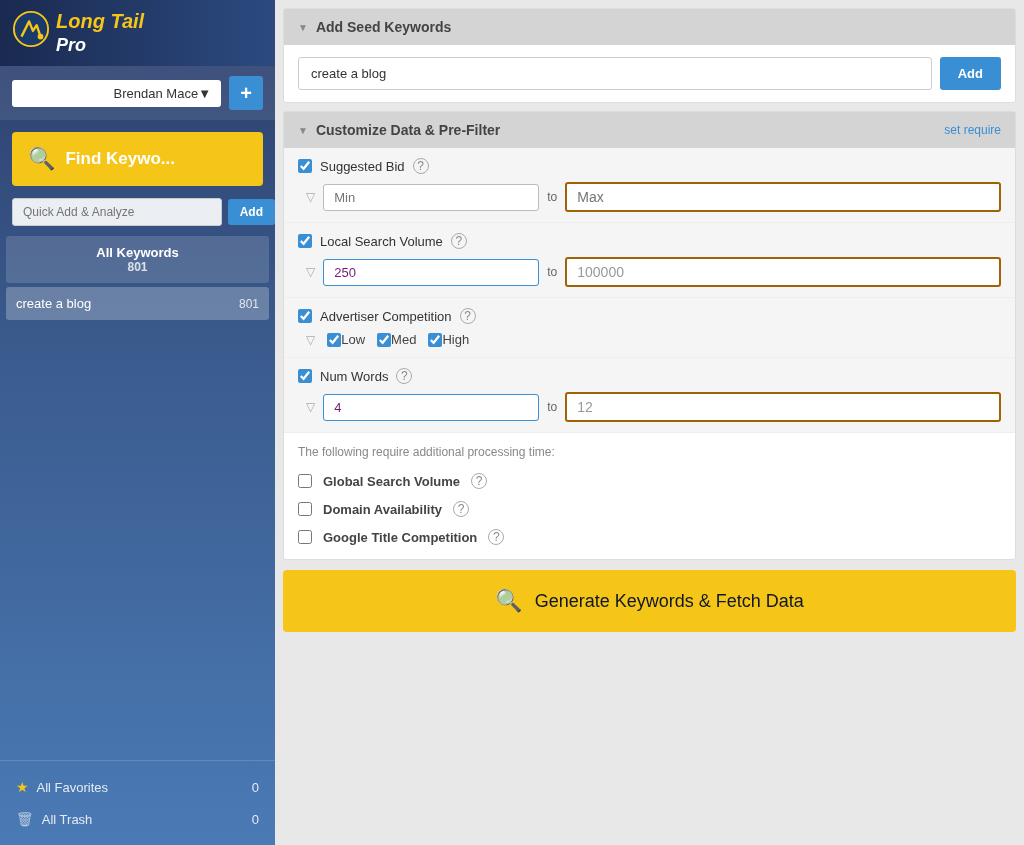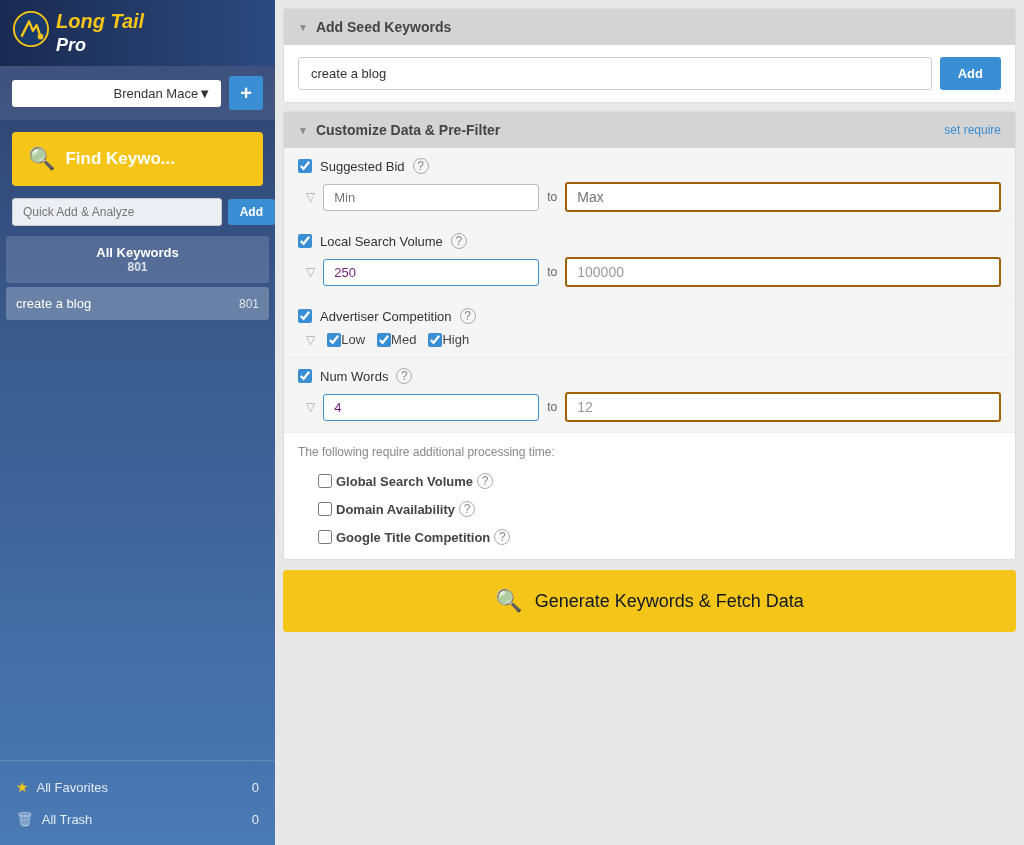--- a/index.html
+++ b/index.html
@@ -371,22 +371,21 @@
     .processing-note {
       padding: 12px 14px 8px 14px;
       color: #888;
       font-size: 12px;
     }
 
     .optional-filter-section {
       padding: 6px 14px;
       display: flex;
       align-items: center;
-      gap: 4px;
-      margin-left: 20px;
+      gap: 11px;
     }
 
     .optional-checkbox {
       width: 14px;
       height: 14px;
       cursor: pointer;
     }
 
     .optional-label {
       font-weight: bold;

